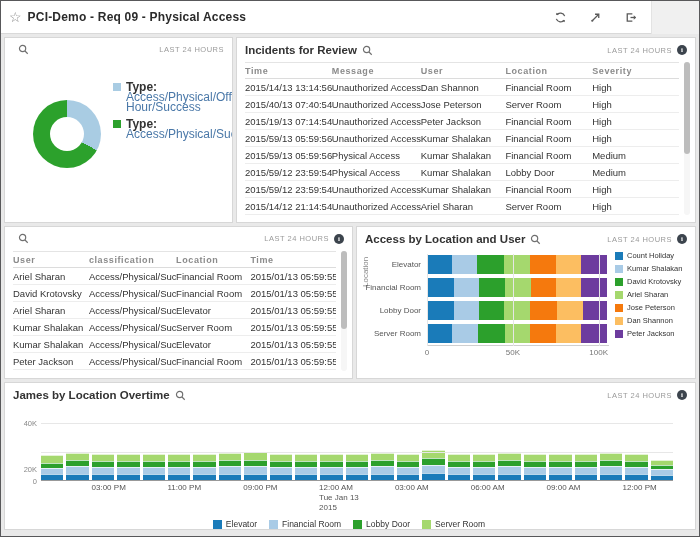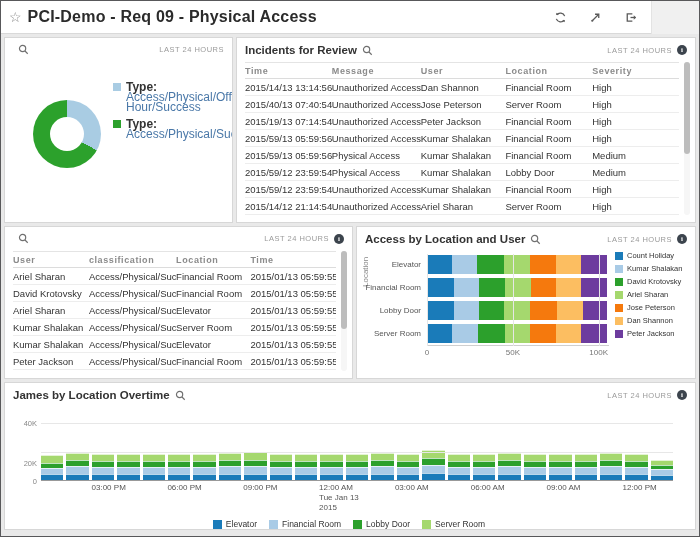--- a/index.html
+++ b/index.html
@@ -2,21 +2,21 @@
 <html><head>
 <meta charset="utf-8">
 <style>
   * { margin:0; padding:0; box-sizing:border-box; }
   html,body { font-family:"Liberation Sans", sans-serif; }
   .page { width:700px; height:537px; border:1px solid #58585a; background:#e9e9e9; overflow:hidden; }
 
   
   .hdr { height:33px; background:#ffffff; border-bottom:1px solid #d9d9d9; display:flex; align-items:center; padding:0 0 0 8px; position:relative; }
   .star { font-size:14px; color:#8a8a8a; margin-right:6px; cursor:pointer; }
-  .hdr-title { font-size:16px; font-weight:bold; color:#2b2b2b; letter-spacing:.2px; }
+  .hdr-title { font-size:12px; font-weight:bold; color:#2b2b2b; letter-spacing:.2px; }
   .hdr-icons { position:absolute; right:62px; top:0; height:33px; display:flex; align-items:center; gap:22px; }
   .hico { width:13px; height:13px; color:#5a5a5a; cursor:pointer; }
   .hdr-endcap { position:absolute; right:0; top:0; width:48px; height:33px; background:#f0f0f0; border-left:1px solid #e3e3e3; }
 
   
   .content { padding:3px; }
   .grid-row { display:grid; grid-gap:3px; margin-bottom:3px; }
   .row1 { grid-template-columns:229px 1fr; height:186px; }
   .row2 { grid-template-columns:349px 1fr; height:153px; }
   .row3 { grid-template-columns:1fr; height:148px; margin-bottom:0; }
@@ -547,27 +547,27 @@
                 </div>
                 <div class="tbarcol">
                   <span class="tseg" style="height:5px;background:#1a7bb9"></span>
                   <span class="tseg" style="height:6px;background:#a9cbe6"></span>
                   <span class="tseg" style="height:4px;background:#2ca02c"></span>
                   <span class="tseg" style="height:5px;background:#a5d86e"></span>
                 </div>
               </div>
           <span class="tylab" style="top:64px">0</span>
               <div class="tgrid" style="top:34.90909090909091px"></div>
-              <span class="tylab" style="top:46px">20K</span>
+              <span class="tylab" style="top:52px">20K</span>
               <div class="tgrid" style="top:5.81818181818182px"></div>
               <span class="tylab" style="top:5.81818181818182px">40K</span>
             </div>
           <div id="tticks" class="tticks">
               <span class="ttick" style="left:8.00%">03:00 PM</span>
-              <span class="ttick" style="left:20.00%">06:00 PM</span>
+              <span class="ttick" style="left:20.00%">11:00 PM</span>
               <span class="ttick" style="left:32.00%">09:00 PM</span>
               <span class="ttick" style="left:44.00%">12:00 AM<span class="sub">Tue Jan 13</span><span class="sub">2015</span></span>
               <span class="ttick" style="left:56.00%">03:00 AM</span>
               <span class="ttick" style="left:68.00%">06:00 AM</span>
               <span class="ttick" style="left:80.00%">09:00 AM</span>
               <span class="ttick" style="left:92.00%">12:00 PM</span>
             </div>
           <div id="tlegend" class="tlegend">
               <div class="tlg-item">
      <span class="tlg-sw" style="background:#1a7bb9"></span>

